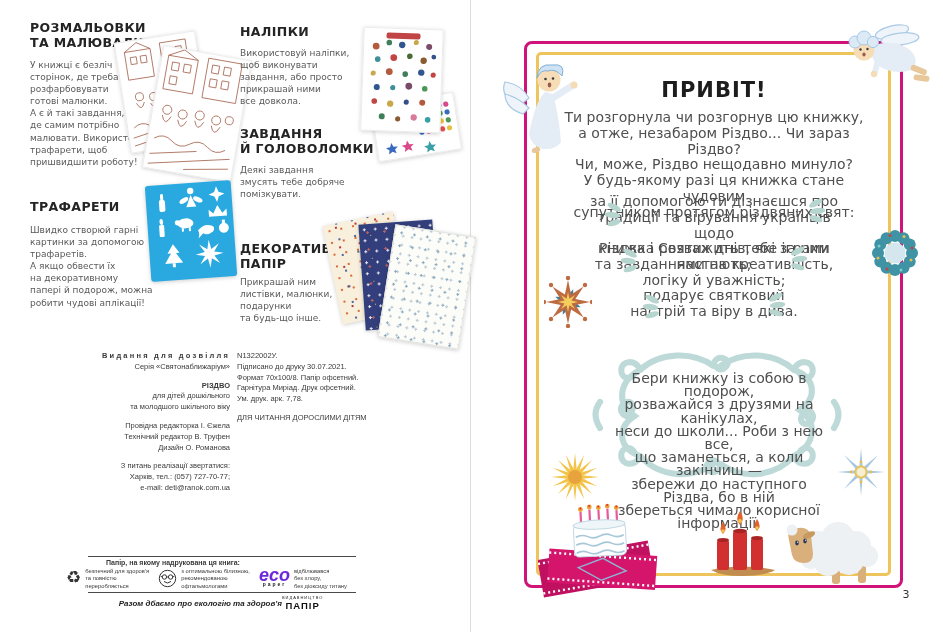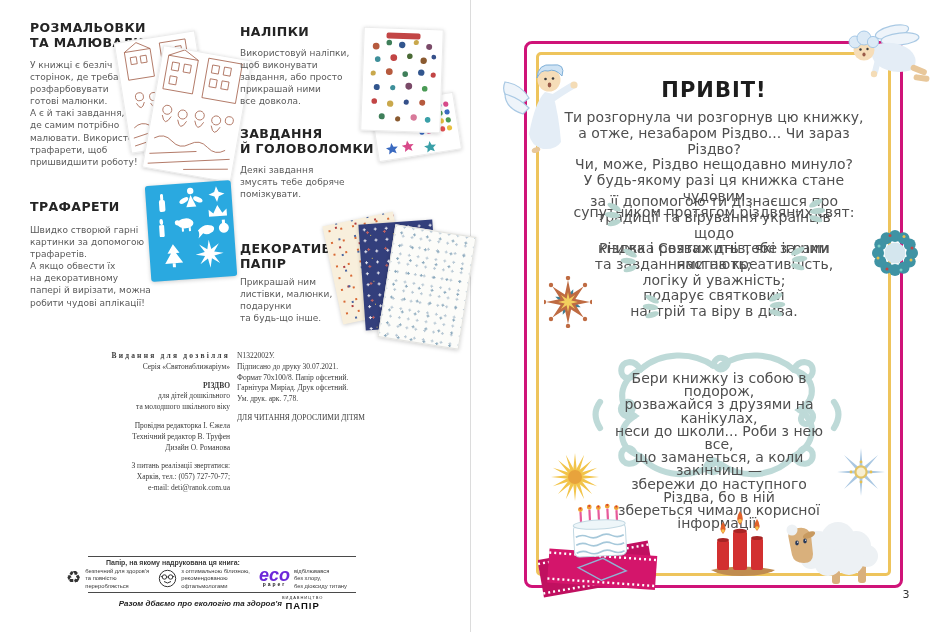--- a/index.html
+++ b/index.html
@@ -26,21 +26,21 @@
   .paper2{background:#333f7c;
      background-image:radial-gradient(#e8e8f0 1.2px,transparent 1.3px),
                       radial-gradient(#c06060 1px,transparent 1.1px),
                       radial-gradient(#d8c060 .9px,transparent 1px);
      background-size:11px 11px,17px 17px,23px 23px;}
   .paper3{background:#fcfcf9;border:1px solid #e3e3e0;
      background-image:radial-gradient(#8aa8bc 1.2px,transparent 1.3px),
                       radial-gradient(#b8c8d4 1px,transparent 1.1px);
      background-size:13px 13px,9px 9px;background-position:0 0,4px 5px;}
 
-  .imprint{position:absolute;font-family:Liberation Serif, serif;font-size:7.5px;
+  .imprint{position:absolute;font-family:Liberation Sans, sans-serif;font-size:7.5px;
            line-height:10.8px;color:#3a3a3a;}
   .imprint p{margin:0;white-space:pre-line;}
   .imp-gap{margin-top:8px !important;}
   .imp-spaced{letter-spacing:2.2px;font-weight:bold;}
   .imp-bold{font-weight:bold;}
 
   .eco{position:absolute;left:66px;top:556px;width:292px;
        font-family:"Liberation Sans",sans-serif;color:#3a3a3a;}
   .eco-rule{border-top:1px solid #4a4a4a;margin:0 0 2px 22px;width:268px;}
   .eco-rule2{border-top:1px solid #4a4a4a;margin:2px 0 2px 22px;width:268px;}
@@ -140,21 +140,21 @@
         </svg>
       </div>
     </div>
 
     <h2 class="sec-title" style="left:30px;top:199px;width:150px">ТРАФАРЕТИ</h2>
     <p class="sec-body" style="left:30px;top:224px;width:135px">Швидко створюй гарні
 картинки за допомогою
 трафаретів.
 А якщо обвести їх
 на декоративному
-папері й вирізати, можна
+папері й подорож, можна
 робити чудові аплікації!</p>
 
     <div class="stencil" style="left:148px;top:183px;width:86px;height:96px;transform:rotate(-4deg)">
       <svg width="86" height="96" viewBox="0 0 86 96">
         <g fill="#ffffff">
           <g transform="translate(16,18)">
               <rect x="-3" y="-3" width="6" height="12" rx="2"></rect>
               <rect x="-1.5" y="-9" width="3" height="7" rx="1.5"></rect>
             </g>
           <g transform="translate(45,16)">

